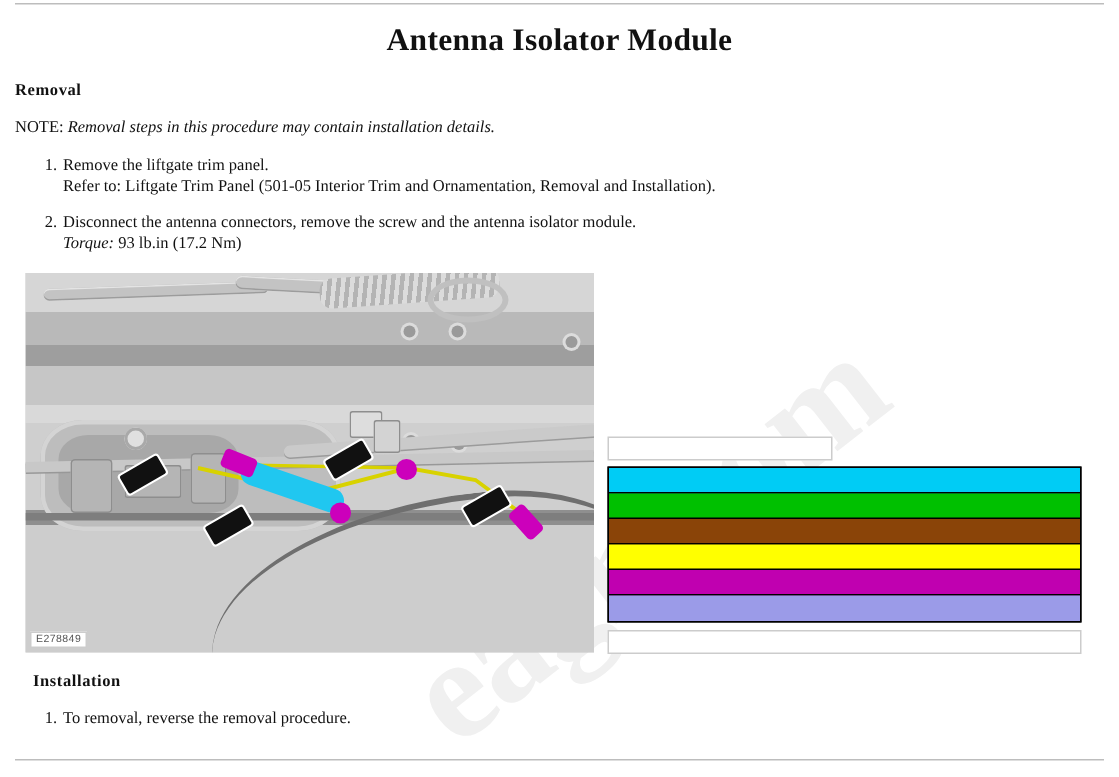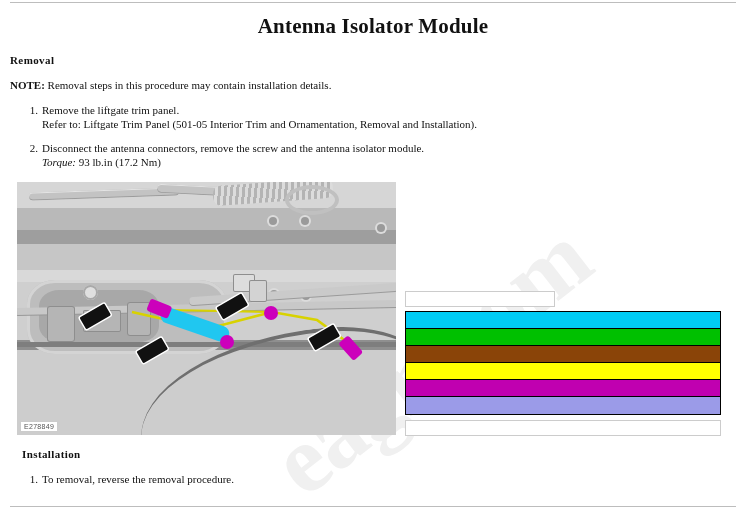--- a/index.html
+++ b/index.html
@@ -90,22 +90,22 @@
     letter-spacing: 0.4px;
   }
 
   
   .note-line {
     position: absolute;
     left: 10px; top: 79px;
     font-size: 11px;
     white-space: nowrap;
   }
-  .note-label { font-weight: bold; }
-  .note-body  { }
+  .note-label { font-weight: normal; }
+  .note-body  { font-style: italic; }
 
   
   .steps {
     position: absolute;
     left: 10px;
     font-size: 11px;
   }
   .steps-removal { top: 103px; }
   .steps-install { top: 472px; }
 

